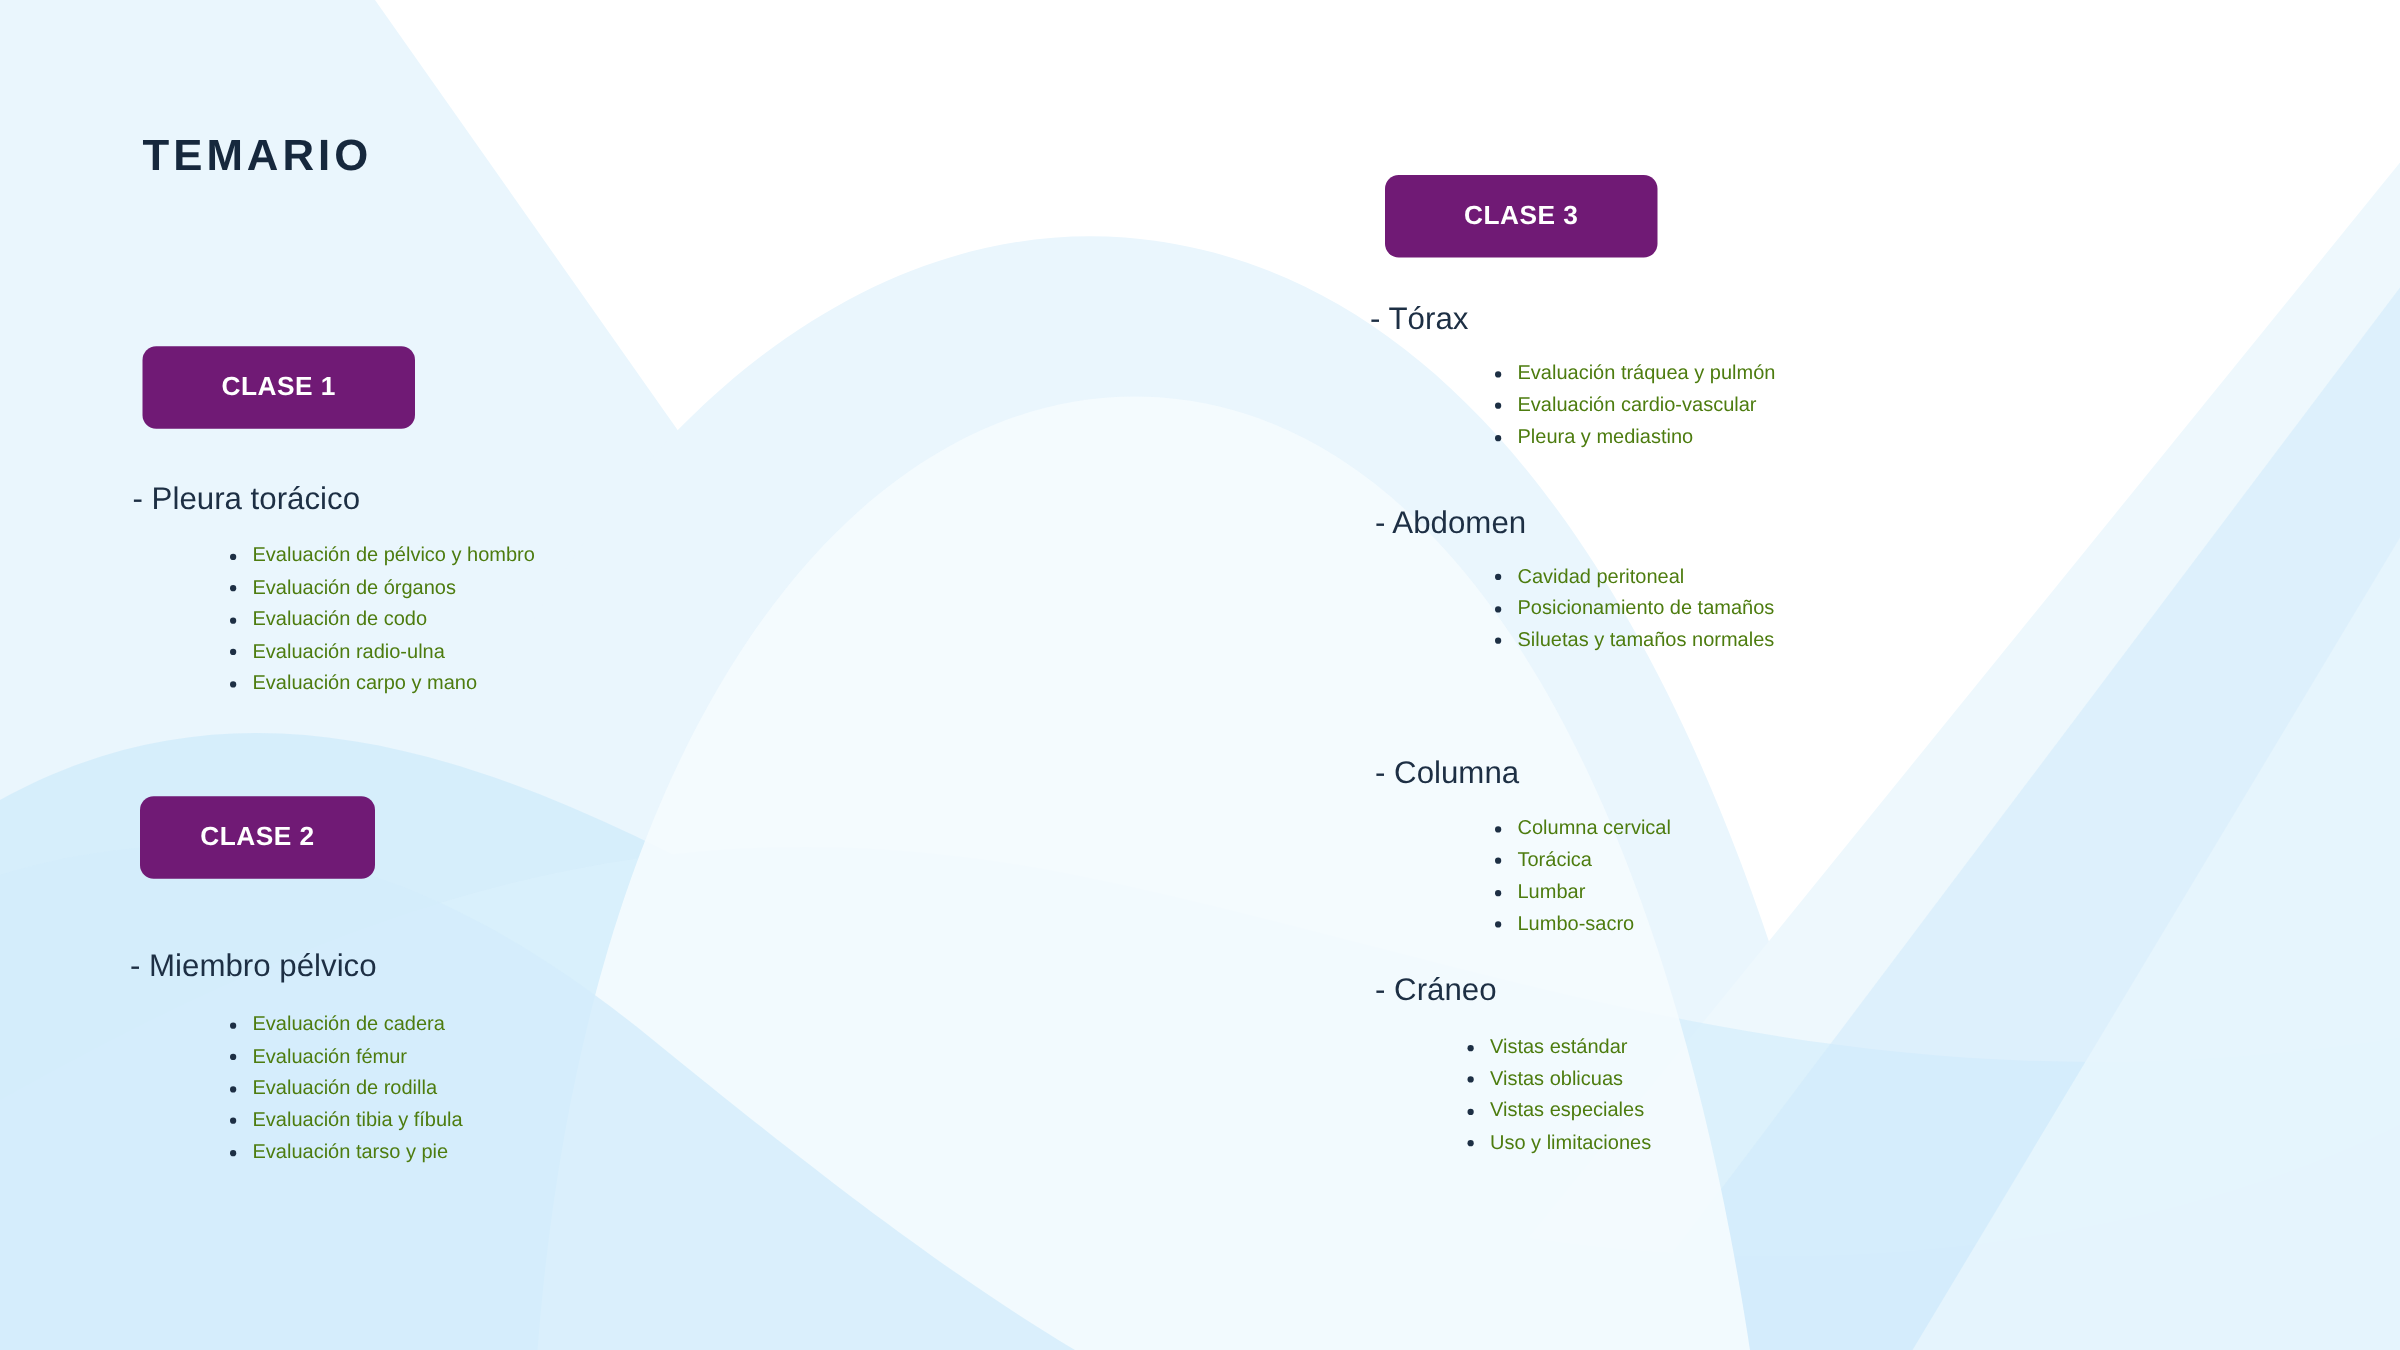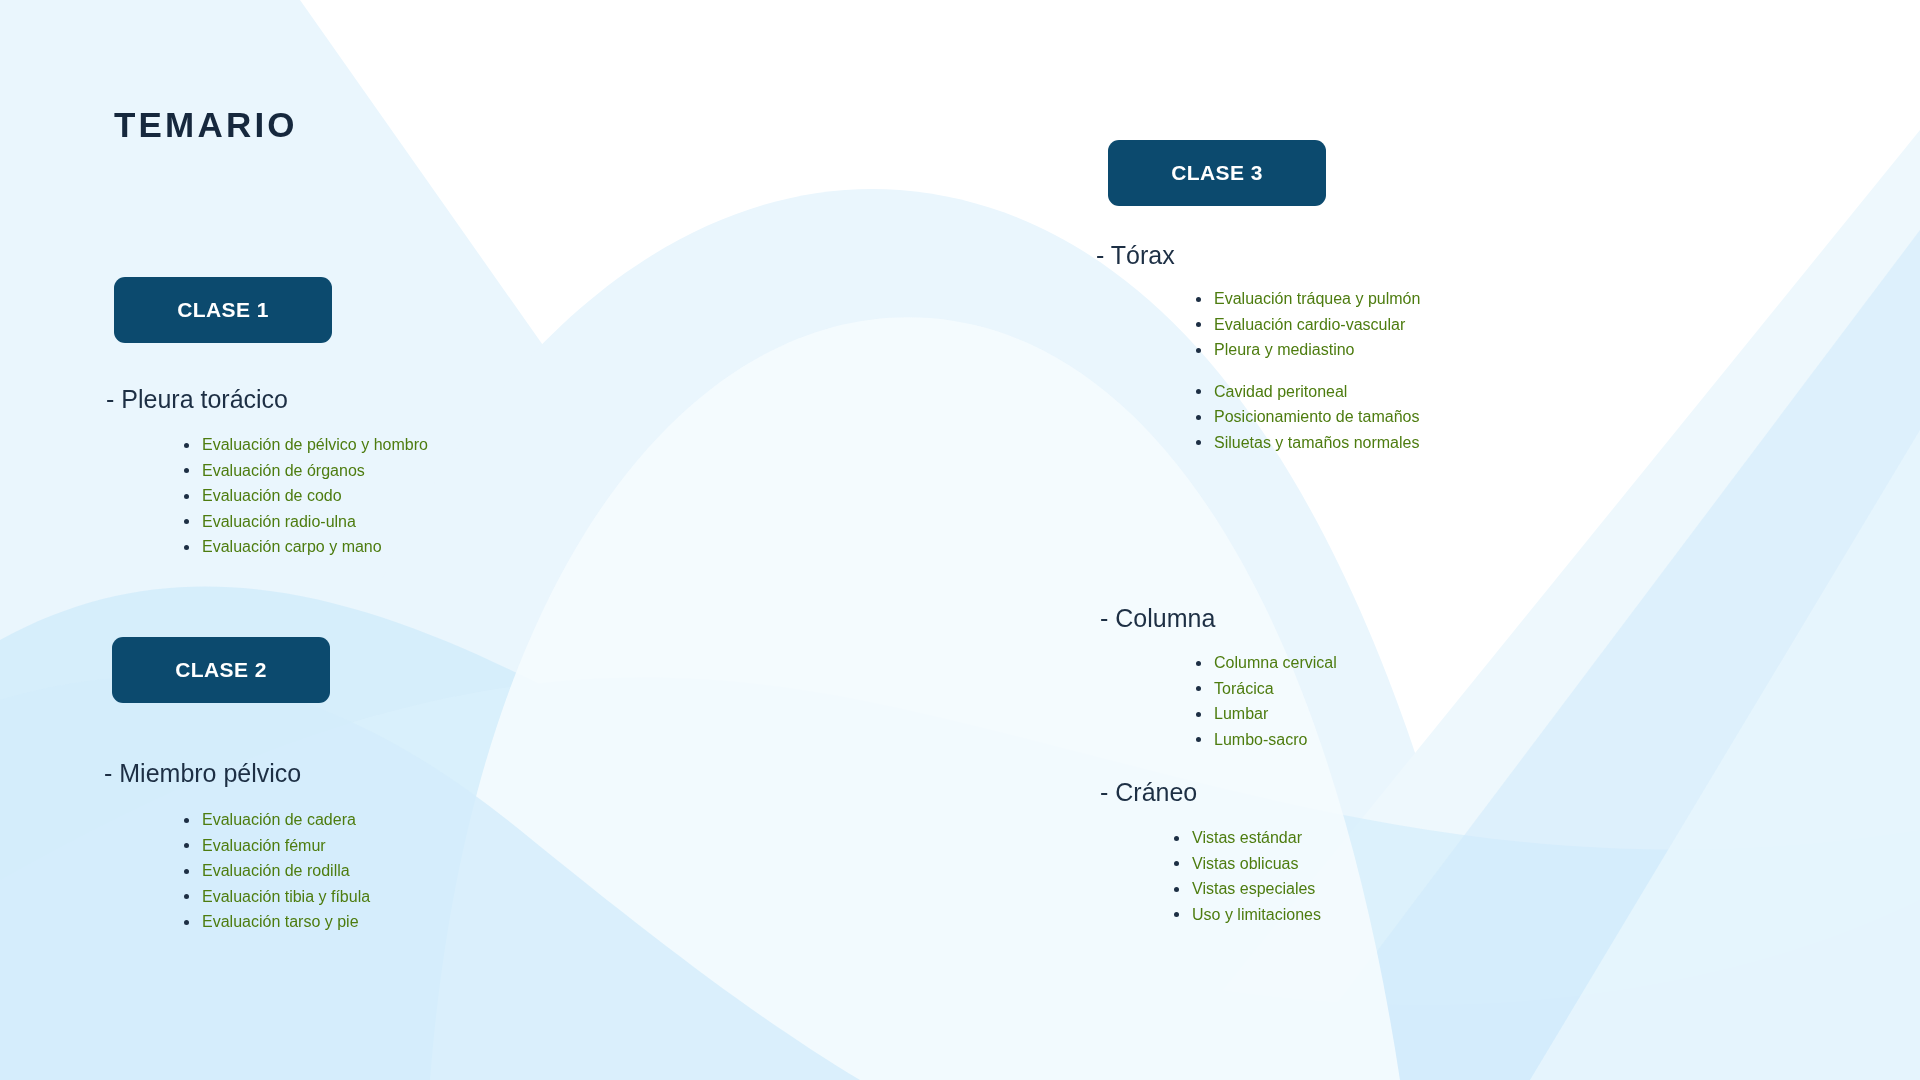--- a/index.html
+++ b/index.html
@@ -43,31 +43,31 @@
     letter-spacing: 3.2px;
     color: #16283d;
   }
 
   .class-block {
     position: absolute;
   }
 
   .badge {
     display: inline-block;
-    background: #0c4a6e;
+    background: #701a75;
     color: #ffffff;
     font-size: 21px;
     font-weight: bold;
     letter-spacing: 0.4px;
     border-radius: 11px;
     text-align: center;
     box-sizing: border-box;
   }
   .badge-1 { width: 218px; height: 66px; line-height: 66px; }
-  .badge-2 { width: 218px; height: 66px; line-height: 66px; }
+  .badge-2 { width: 188px; height: 66px; line-height: 66px; }
   .badge-3 { width: 218px; height: 66px; line-height: 66px; }
   .badge-4 { width: 222px; height: 66px; line-height: 66px; }
 
   .topic {
     color: #1d2f44;
     font-size: 25px;
     font-weight: normal;
     white-space: nowrap;
   }
 
@@ -171,20 +171,21 @@
   </div>
 
   <div class="class-block" id="block-clase3">
     <div class="badge badge-3">CLASE 3</div>
     <div class="topic sub-topic-1">- Tórax</div>
     <ul class="items list-1">
       <li>Evaluación tráquea y pulmón</li>
       <li>Evaluación cardio-vascular</li>
       <li>Pleura y mediastino</li>
     </ul>
+    <div class="topic sub-topic-2">- Abdomen</div>
     <ul class="items list-2">
       <li>Cavidad peritoneal</li>
       <li>Posicionamiento de tamaños</li>
       <li>Siluetas y tamaños normales</li>
     </ul>
   </div>
 
   <div class="class-block" id="block-clase4">
     <div class="topic sub-topic-1">- Columna</div>
     <ul class="items list-1">

